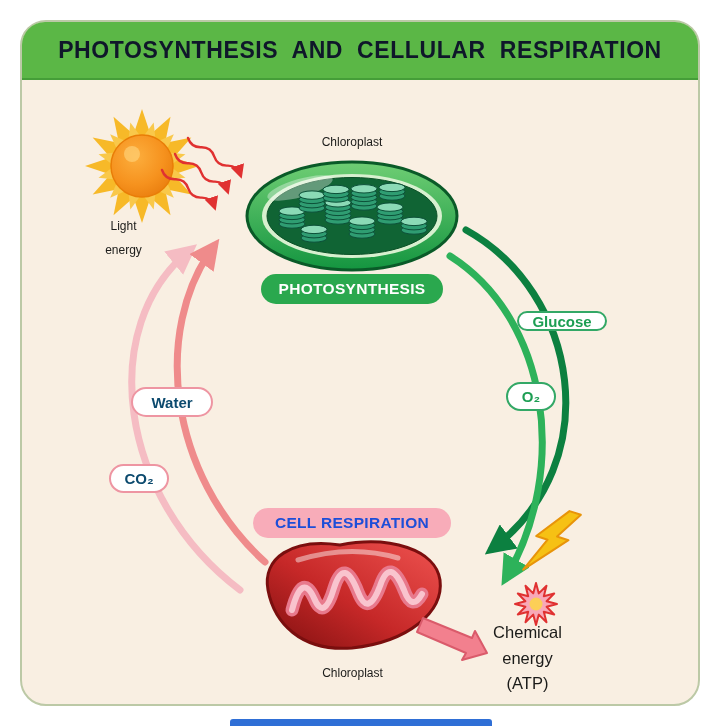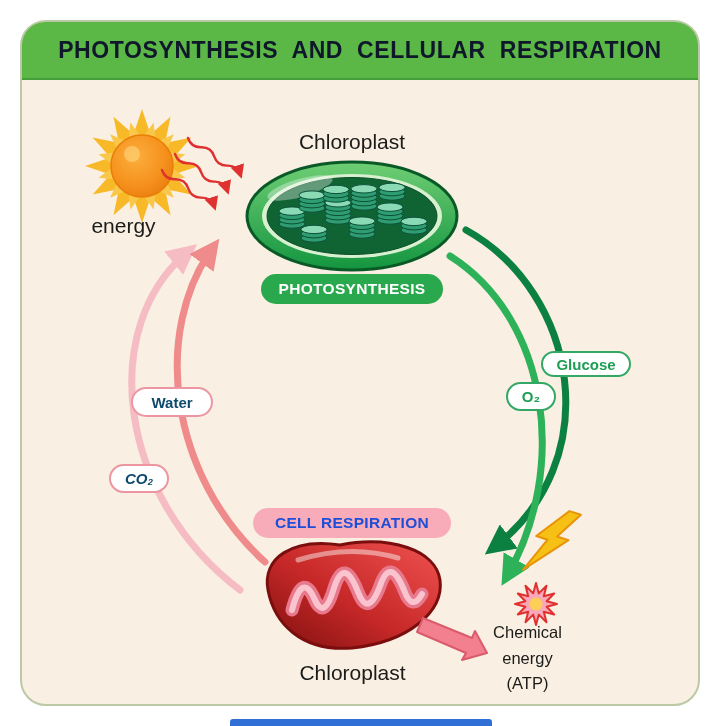--- a/index.html
+++ b/index.html
@@ -6,21 +6,21 @@
   .page{position:relative;width:720px;height:726px;background:#ffffff;overflow:hidden;
         font-family:"Liberation Sans", sans-serif;}
   .abs{position:absolute;}
   .card{left:20px;top:20px;width:680px;height:686px;background:#f9efe2;
         border:2px solid #bcc9a6;border-radius:26px;box-sizing:border-box;}
   .header{left:22px;top:22px;width:676px;height:58px;background:#5bb746;
           border-bottom:2px solid #459e38;border-radius:23px 23px 0 0;
           display:flex;align-items:center;justify-content:center;box-sizing:border-box;}
   .header span{color:#0f172a;font-size:23px;font-weight:800;letter-spacing:0.6px;word-spacing:7px;}
   .art{left:0;top:0;pointer-events:none;}
-  .label{color:#1b1b19;font-size:21px;font-weight:500;text-align:center;line-height:24px;}
+  .label{color:#1b1b19;font-size:12px;font-weight:500;text-align:center;line-height:24px;}
   .pill{display:flex;align-items:center;justify-content:center;background:#ffffff;
         border-radius:999px;font-weight:bold;font-size:15px;box-sizing:border-box;}
   .pill.green{border:2px solid #33a866;color:#1d9e53;}
   .pill.pink{border:2px solid #ee95a2;color:#0c4a6e;}
   .badge{display:flex;align-items:center;justify-content:center;border-radius:15px;
          font-weight:bold;font-size:15.5px;letter-spacing:0.3px;}
   .badge.green{background:#2aa84e;color:#ffffff;}
   .badge.pink{background:#f8acb9;color:#1d4ed8;}
   .blue-strip{left:230px;top:719px;width:262px;height:7px;background:#2f6fd6;border-radius:3px 3px 0 0;}
 </style>
@@ -168,32 +168,33 @@
     </g>
   </svg>
 
   <div class="abs header">
     <span>PHOTOSYNTHESIS AND CELLULAR RESPIRATION</span>
   </div>
 
   <div class="abs label" style="left:292px;top:130px;width:120px;">Chloroplast</div>
 
   <div class="abs label" style="left:66px;top:214px;width:115px;">
+    <div>Light</div>
     <div>energy</div>
   </div>
 
   <div class="abs badge green" style="left:261px;top:274px;width:182px;height:30px;">PHOTOSYNTHESIS</div>
 
-  <div class="abs pill green" style="left:541px;top:311px;width:90px;height:26px;margin-top:40px;">Glucose</div>
+  <div class="abs pill green" style="left:517px;top:311px;width:90px;height:20px;">Glucose</div>
 
   <div class="abs pill green" style="left:506px;top:382px;width:50px;height:29px;">O₂</div>
 
   <div class="abs pill pink" style="left:131px;top:387px;width:82px;height:30px;">Water</div>
 
-  <div class="abs pill pink" style="left:109px;top:464px;width:60px;height:29px;font-style:italic;">CO₂</div>
+  <div class="abs pill pink" style="left:109px;top:464px;width:60px;height:29px;">CO₂</div>
 
   <div class="abs badge pink" style="left:253px;top:508px;width:198px;height:30px;">CELL RESPIRATION</div>
 
   <div class="abs label" style="left:280px;top:661px;width:145px;">Chloroplast</div>
 
   <div class="abs label" style="left:465px;top:620px;width:125px;font-size:16.5px;line-height:25.5px;">
     <div>Chemical</div>
     <div>energy</div>
     <div>(ATP)</div>
   </div>

